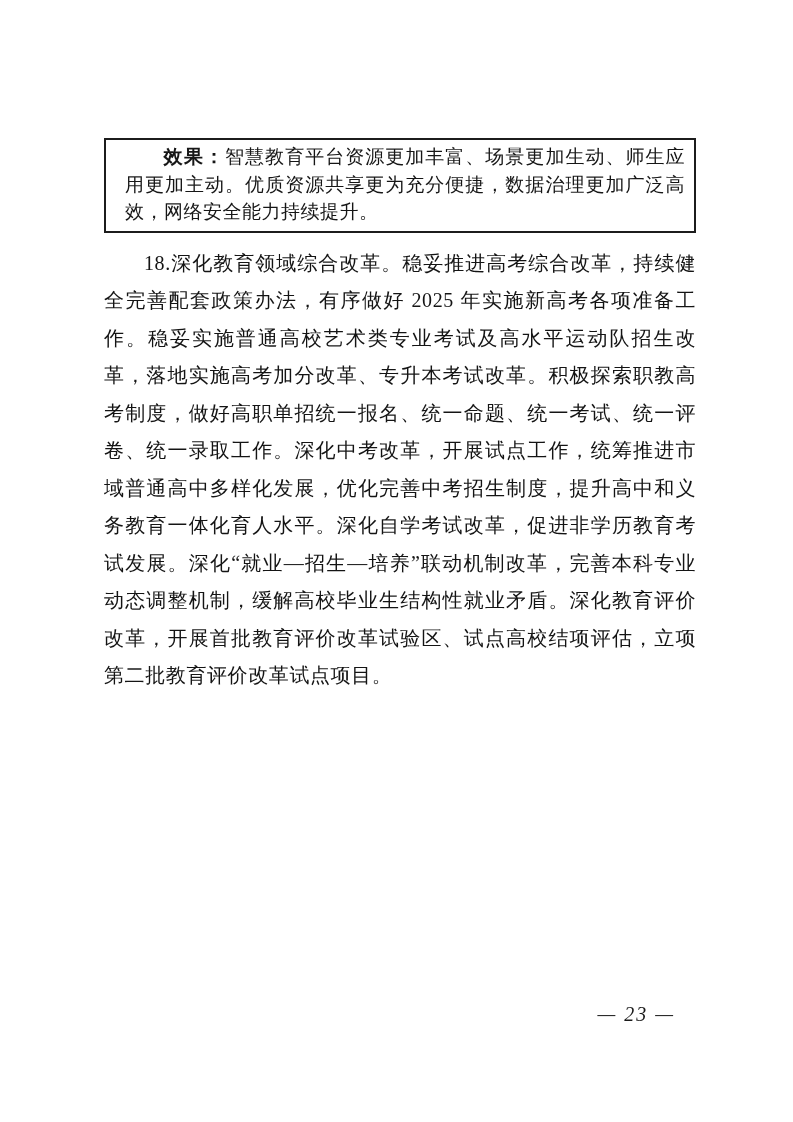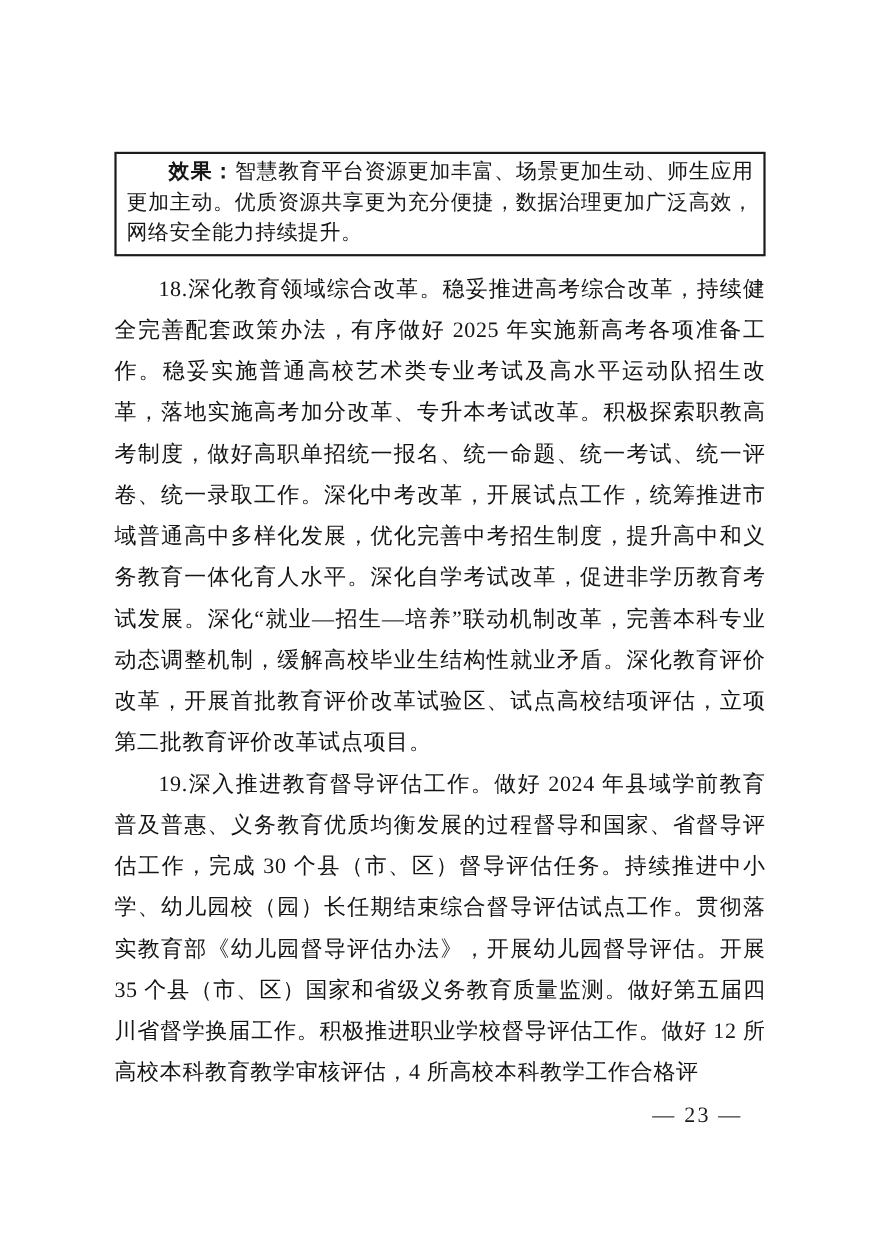--- a/index.html
+++ b/index.html
@@ -20,21 +20,21 @@
 
   .content {
     position: absolute;
     left: 104px;
     top: 138px;
     width: 592px;
   }
 
   .effect-box {
     border: 2px solid #1c1c1c;
-    padding: 3px 9px 5px 9px;
+    padding: 3px 9px 5px 19px;
     font-size: 19px;
     line-height: 27.5px;
     text-align: justify;
     text-justify: inter-ideograph;
     letter-spacing: 0.5px;
     color: #161616;
   }
 
   .effect-box .indent-lead {
     display: inline-block;
@@ -60,35 +60,35 @@
     color: #141414;
   }
 
   .page-number {
     position: absolute;
     top: 1003px;
     right: 118px;
     font-size: 20px;
     letter-spacing: 2px;
     color: #1a1a1a;
+    font-style: italic;
   }
 </style>
 </head>
 <body>
 
 <div class="page">
 
   <div class="content">
 
     <div class="effect-box">
       <span class="indent-lead"></span><b>效果：</b><span>智慧教育平台资源更加丰富、场景更加生动、师生应用更加主动。优质资源共享更为充分便捷，数据治理更加广泛高效，网络安全能力持续提升。</span>
     </div>
 
     <div class="body-text">
       <p>18.深化教育领域综合改革。稳妥推进高考综合改革，持续健全完善配套政策办法，有序做好 2025 年实施新高考各项准备工作。稳妥实施普通高校艺术类专业考试及高水平运动队招生改革，落地实施高考加分改革、专升本考试改革。积极探索职教高考制度，做好高职单招统一报名、统一命题、统一考试、统一评卷、统一录取工作。深化中考改革，开展试点工作，统筹推进市域普通高中多样化发展，优化完善中考招生制度，提升高中和义务教育一体化育人水平。深化自学考试改革，促进非学历教育考试发展。深化“就业—招生—培养”联动机制改革，完善本科专业动态调整机制，缓解高校毕业生结构性就业矛盾。深化教育评价改革，开展首批教育评价改革试验区、试点高校结项评估，立项第二批教育评价改革试点项目。</p>
-      <p>19.深入推进教育督导评估工作。做好 2024 年县域学前教育普及普惠、义务教育优质均衡发展的过程督导和国家、省督导评估工作，完成 30 个县（市、区）督导评估任务。持续推进中小学、幼儿园校（园）长任期结束综合督导评估试点工作。贯彻落实教育部《幼儿园督导评估办法》，开展幼儿园督导评估。开展 35 个县（市、区）国家和省级义务教育质量监测。做好第五届四川省督学换届工作。积极推进职业学校督导评估工作。做好 12 所高校本科教育教学审核评估，4 所高校本科教学工作合格评</p>
     </div>
 
   </div>
 
   <div class="page-number">— 23 —</div>
 
 </div>
 
 </body></html>

